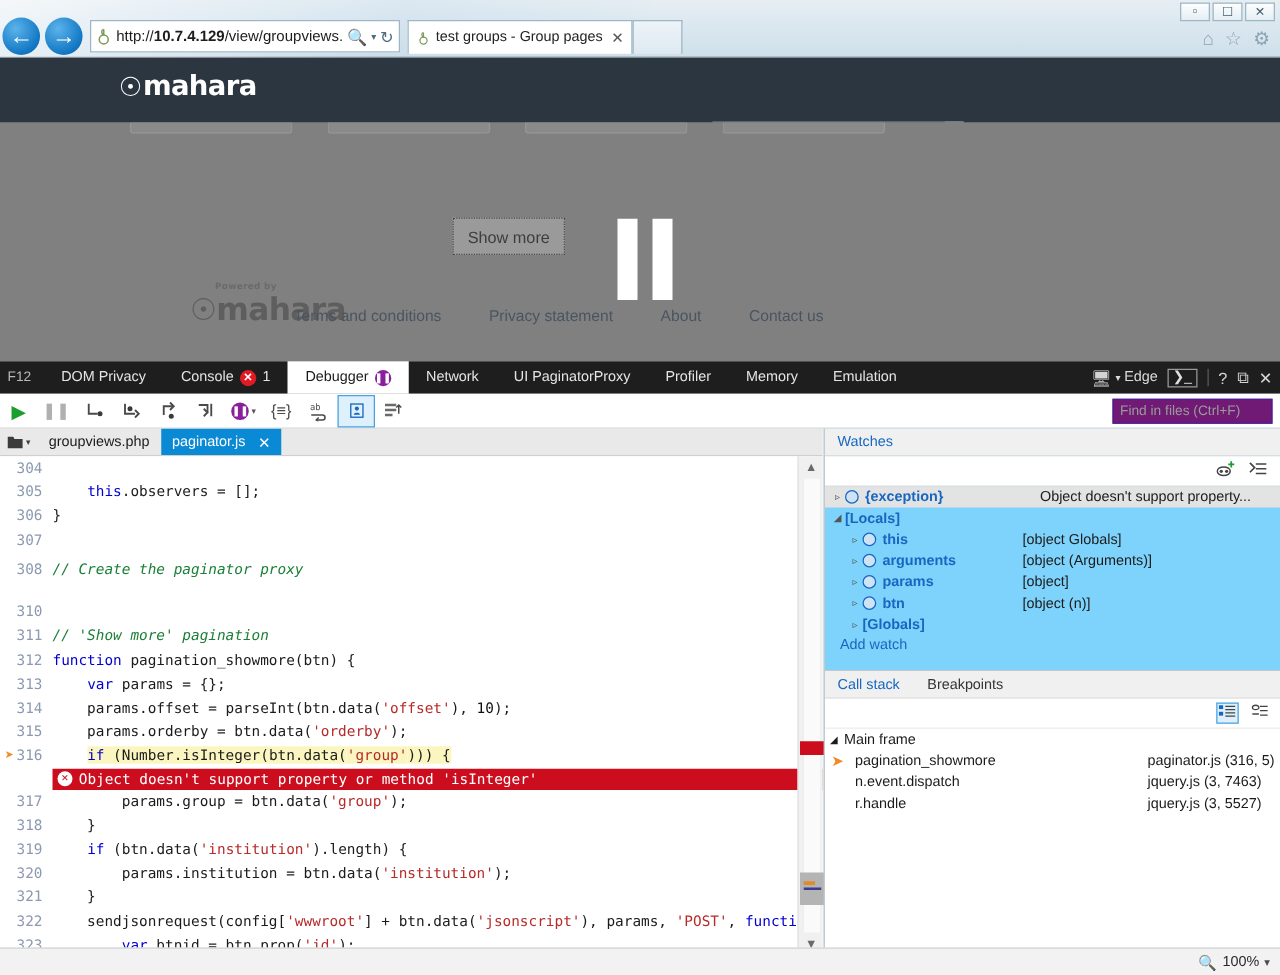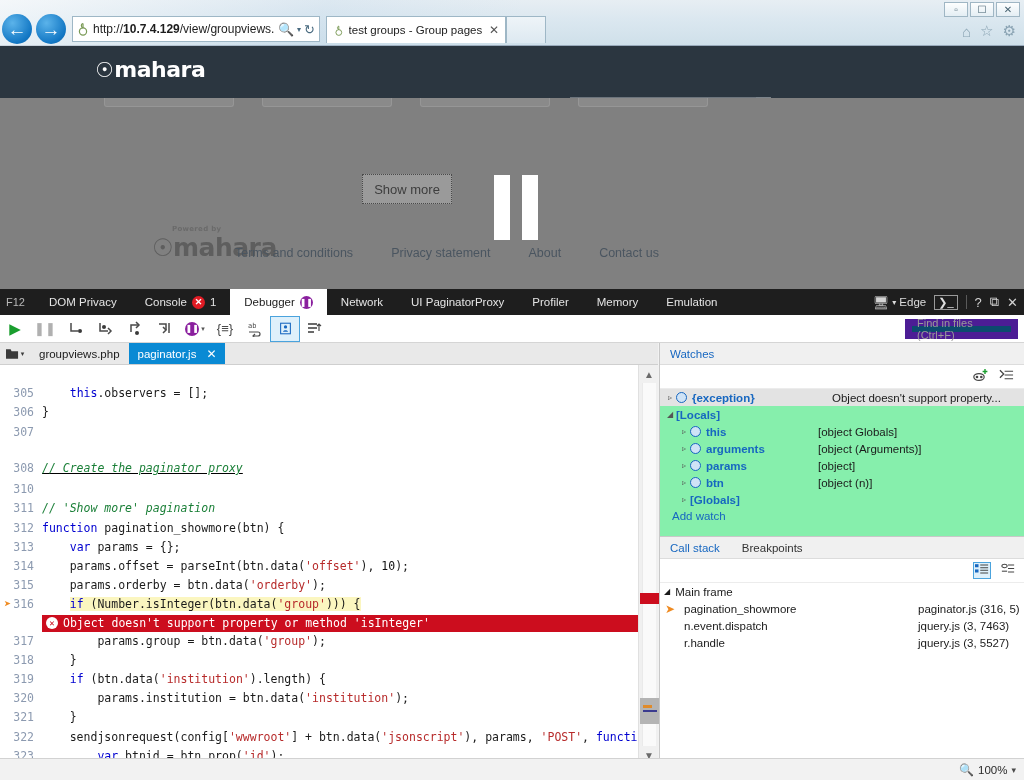--- a/index.html
+++ b/index.html
@@ -129,21 +129,21 @@
   #dt-console-box { border:1px solid #9a9a9a; padding:0 3px; font-size:11px; line-height:13px; color:#e0e0e0; }
   .vdiv { width:1px; height:14px; background:#5a5a5a; }
 
   #dt-toolbar { position:absolute; left:0; top:26px; width:1024px; height:28px; background:#fff; border-bottom:1px solid #d5d5d5; display:flex; align-items:center; }
   .tbtn { width:30px; height:26px; display:flex; align-items:center; justify-content:center; cursor:pointer; font-size:13px; color:#4a4a4a; }
   .tbtn.pressed { background:#def0fb; border:1px solid #4aa3dd; }
   .tbtn.play { color:#1a9e2e; font-size:15px; }
   .tbtn.purple { color:#8a1f9e; }
   .tbtn.disabled { color:#b0b0b0; }
   #findbox {
-    margin-left:auto; margin-right:6px; width:113px; height:20px; border:7px solid #4c1d95; background:#0c4a6e;
+    margin-left:auto; margin-right:6px; width:128px; height:20px; border:1px solid #4c1d95; background:#701a75;
     font-size:11px; color:#9a9a9a; display:flex; align-items:center; padding-left:5px;
   }
 
   
   #filetabs { position:absolute; left:0; top:54px; width:658px; height:22px; background:#e9e9e9; display:flex; align-items:stretch; border-bottom:1px solid #cfcfcf;}
   #file-dd { width:30px; display:flex; align-items:center; justify-content:center; gap:2px; color:#3c3c3c; font-size:11px;}
   .ftab { display:flex; align-items:center; padding:0 9px; font-size:11.5px; color:#1b1b1b; cursor:pointer; }
   .ftab.active { background:#0a8ad4; color:#fff; }
   .ftab .fx { margin-left:10px; font-size:12px; }
 
@@ -170,21 +170,21 @@
   
   #code-vsb { position:absolute; left:638px; top:76px; width:20px; height:399px; background:#f0f0f0; border-left:1px solid #e0e0e0; }
   .sb-arrow { width:20px; height:18px; display:flex; align-items:center; justify-content:center; color:#6a6a6a; font-size:10px; }
   #code-track { position:absolute; left:3px; top:18px; width:14px; height:363px; background:#fafafa; border-left:1px solid #eaeaea;}
   #sb-err-mark { position:absolute; left:-3px; top:210px; width:20px; height:11px; background:#cc0d1e; }
   #sb-thumb { position:absolute; left:-3px; top:315px; width:20px; height:26px; background:#b4b4b4; }
   #sb-thumb .m1 { position:absolute; left:3px; top:7px; width:9px; height:3px; background:#e08b2a;}
   #sb-thumb .m2 { position:absolute; left:3px; top:12px; width:14px; height:2px; background:#3b3b8f;}
 
   
-  #rightpane { position:absolute; left:659px; top:54px; width:365px; height:421px; background:#86efac; border-left:1px solid #c8c8c8; }
+  #rightpane { position:absolute; left:659px; top:54px; width:365px; height:421px; background:#7dd3fc; border-left:1px solid #c8c8c8; }
   .pane-header { height:22px; background:#f0f0f0; border-bottom:1px solid #dcdcdc; display:flex; align-items:center; padding-left:10px; gap:22px; }
   .pane-header .ph { font-size:11.5px; color:#1767c0; cursor:pointer; }
   .pane-header .ph.inactive { color:#333; }
   .pane-tools { height:24px; background:#fff; display:flex; align-items:center; justify-content:flex-end; gap:10px; padding-right:10px; border-bottom:1px solid #ececec;}
   .ptool { font-size:12px; color:#555; cursor:pointer; }
   .ptool.active { background:#def0fb; border:1px solid #4aa3dd; padding:0 1px; }
 
   .wrow { height:17px; display:flex; align-items:center; font-size:11.5px; font-family:"Liberation Sans",sans-serif; }
   .wrow.sel { background:#e3e3e3; }
   .wtri { width:12px; text-align:center; color:#555; font-size:8px; flex:0 0 12px; }
@@ -434,24 +434,25 @@
     <div class="ftab">
       <span>groupviews.php</span>
     </div>
     <div class="ftab active">
       <span>paginator.js</span>
       <span class="fx">✕</span>
     </div>
   </div>
 
   <div id="codepane">
+      <div class="cline" style="position: absolute; left: 0px; top: 0px; width: 640px;"><span class="gut">304</span></div>
       <div class="cline" style="position: absolute; left: 0px; top: 19.2px; width: 640px;"><span class="gut">305</span><span class="plain">    </span><span class="kw">this</span><span class="plain">.observers = [];</span></div>
       <div class="cline" style="position: absolute; left: 0px; top: 38.4px; width: 640px;"><span class="gut">306</span><span class="plain">}</span></div>
       <div class="cline" style="position: absolute; left: 0px; top: 57.6px; width: 640px;"><span class="gut">307</span></div>
-      <div class="cline" style="position: absolute; left: 0px; top: 94px; width: 640px; text-decoration: underline;"><span class="gut">308</span><span class="cmt">// Create the paginator proxy</span></div>
+      <div class="cline" style="position: absolute; left: 0px; top: 81px; width: 640px;"><span class="gut">308</span><span class="cmt">// Create the paginator proxy</span></div>
       <div class="cline" style="position: absolute; left: 0px; top: 115.2px; width: 640px;"><span class="gut">310</span></div>
       <div class="cline" style="position: absolute; left: 0px; top: 134.4px; width: 640px;"><span class="gut">311</span><span class="cmt">// 'Show more' pagination</span></div>
       <div class="cline" style="position: absolute; left: 0px; top: 153.6px; width: 640px;"><span class="gut">312</span><span class="kw">function</span><span class="plain"> pagination_showmore(btn) {</span></div>
       <div class="cline" style="position: absolute; left: 0px; top: 172.8px; width: 640px;"><span class="gut">313</span><span class="plain">    </span><span class="kw">var</span><span class="plain"> params = {};</span></div>
       <div class="cline" style="position: absolute; left: 0px; top: 192px; width: 640px;"><span class="gut">314</span><span class="plain">    params.offset = parseInt(btn.data(</span><span class="str">'offset'</span><span class="plain">), </span><span class="num">10</span><span class="plain">);</span></div>
       <div class="cline" style="position: absolute; left: 0px; top: 211.2px; width: 640px;"><span class="gut">315</span><span class="plain">    params.orderby = btn.data(</span><span class="str">'orderby'</span><span class="plain">);</span></div>
       <div class="cline" style="position: absolute; left: 0px; top: 230.4px; width: 640px;"><span class="arrow">➤</span><span class="gut">316</span><span class="plain">    </span><span class="kw hl">if</span><span class="plain hl"> (Number.isInteger(btn.data(</span><span class="str hl">'group'</span><span class="plain hl">))) {</span></div>
       <div id="errline" style="top: 249.6px;">
         <span class="xc">✕</span>
         <span>Object doesn't support property or method 'isInteger'</span>

